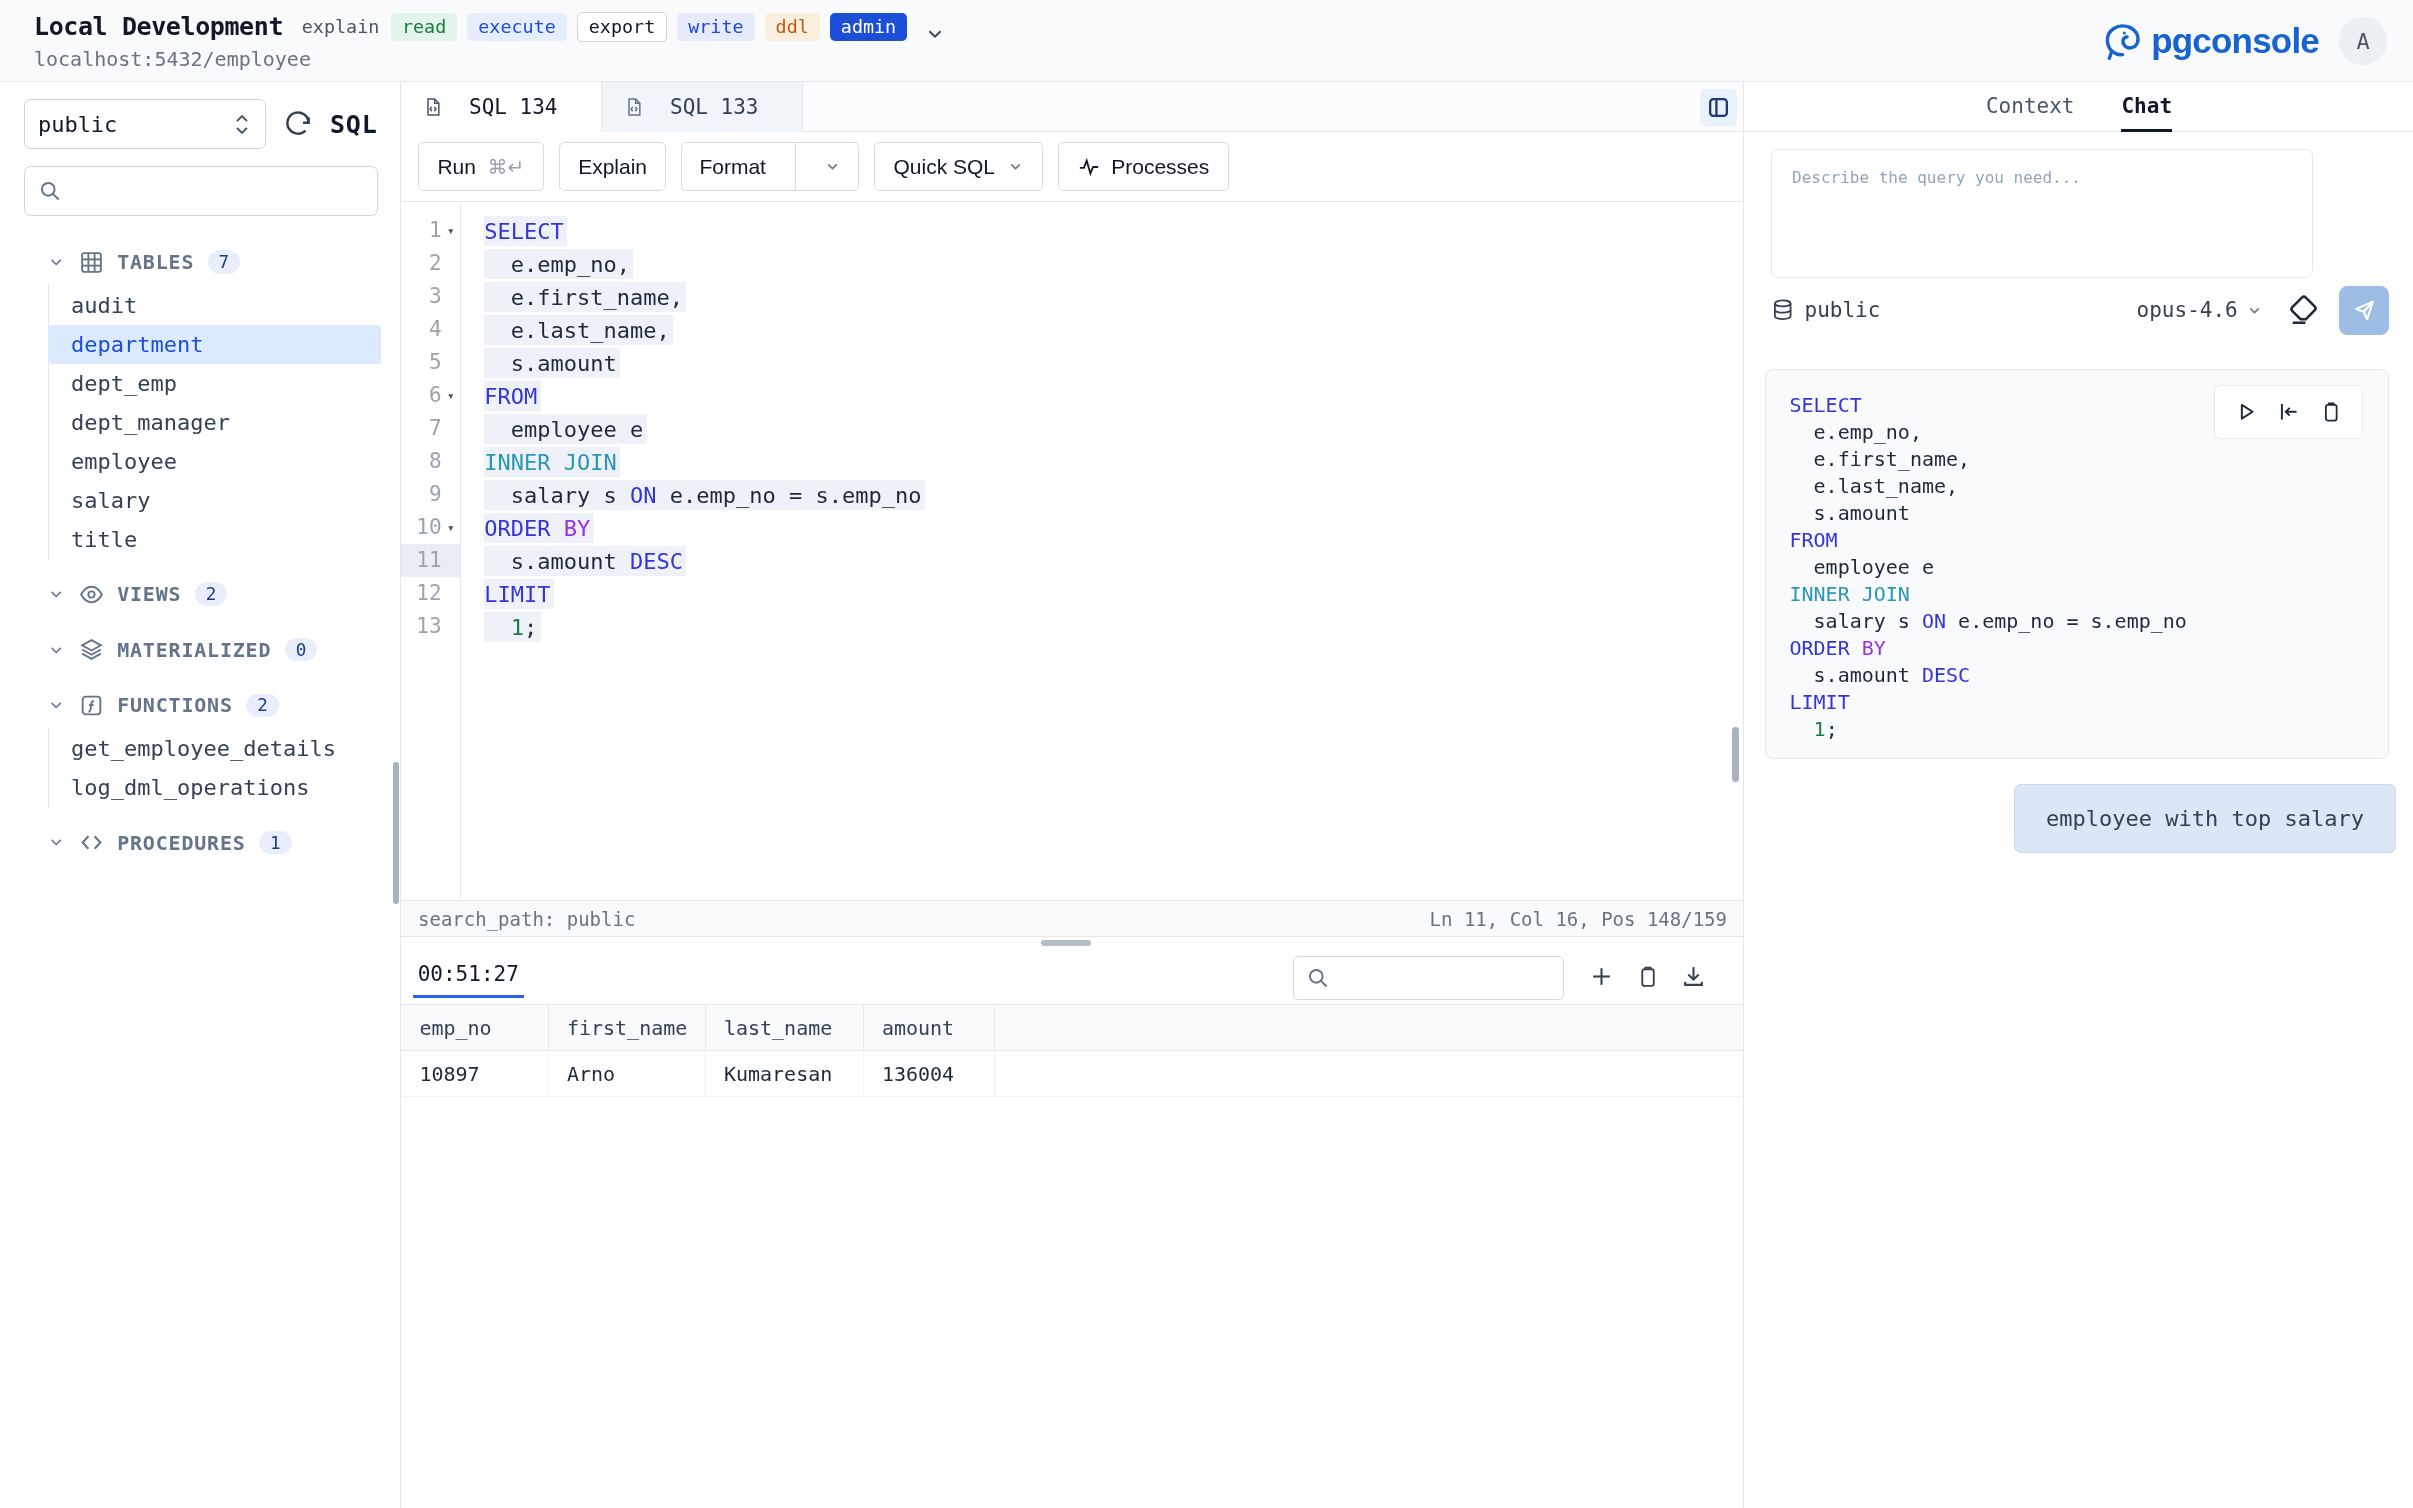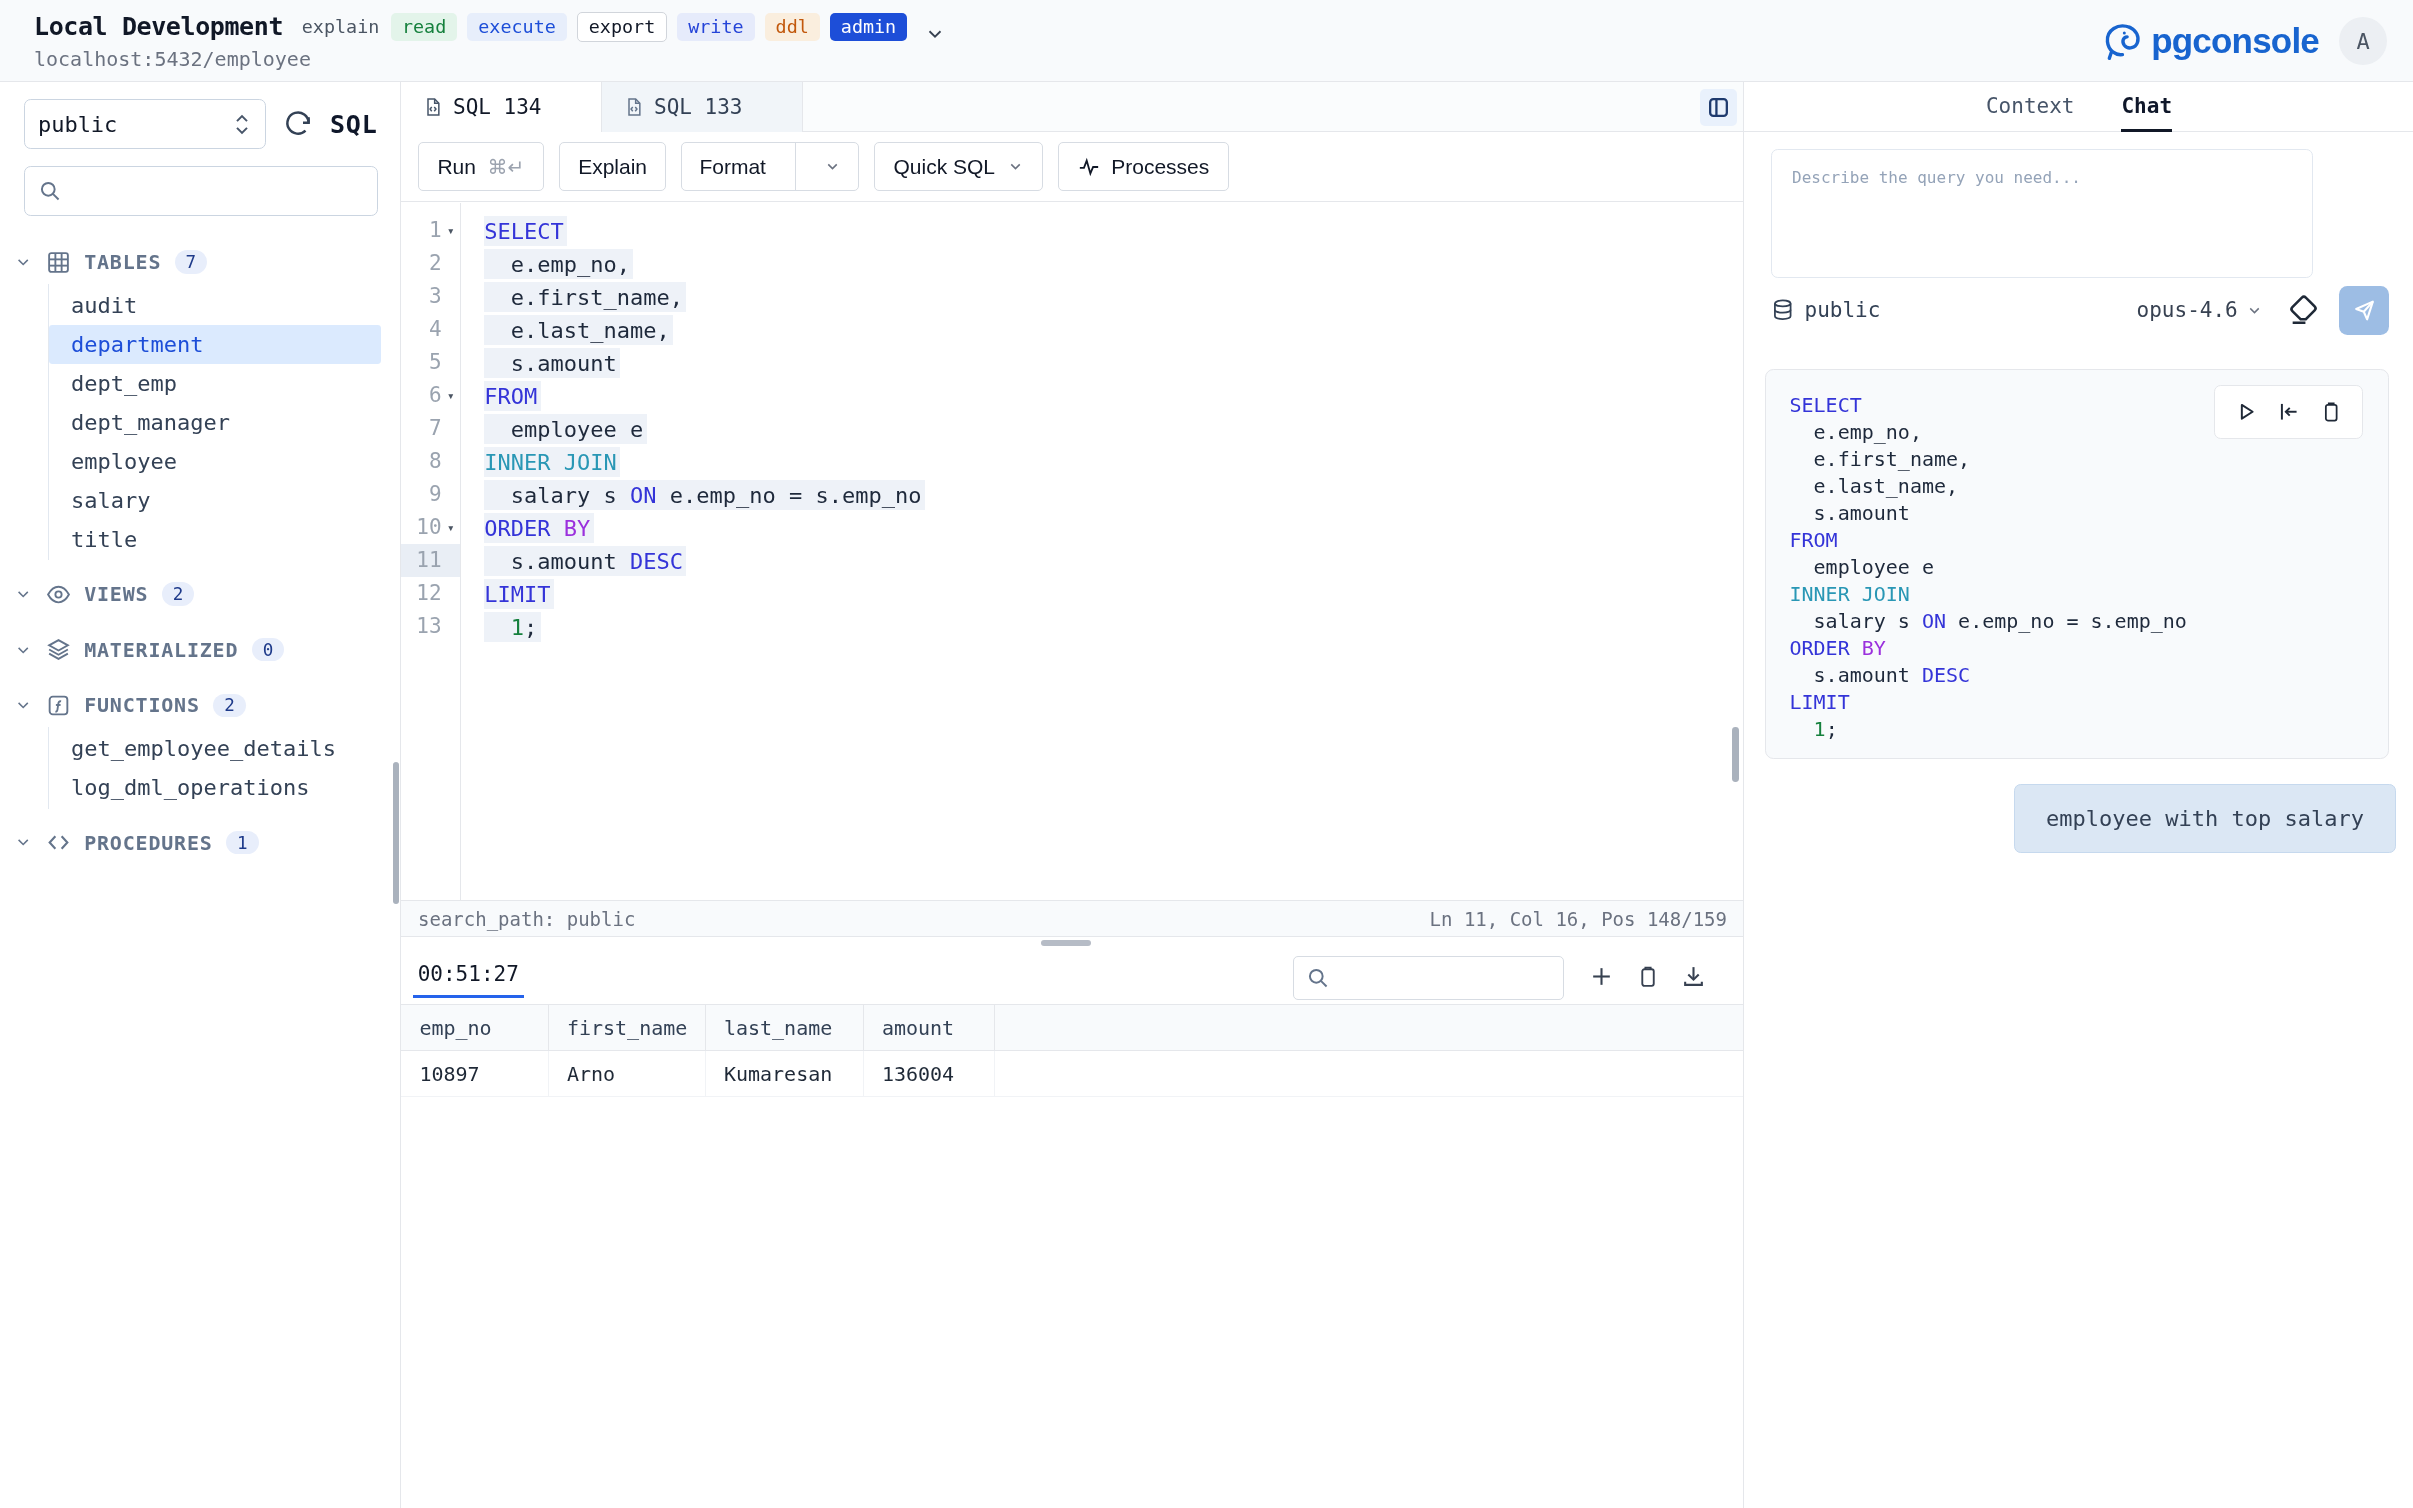--- a/index.html
+++ b/index.html
@@ -36,32 +36,32 @@
   .schema-select { width:245px; height:50px; border:0.8px solid #cbd5e1; border-radius:6.7px; background:#fff;
     display:flex; align-items:center; justify-content:space-between; padding:0 13.4px; font-size:22px; color:#111827; }
   .updown { color:#475569; }
   .refresh-btn { color:#334155; }
   .sql-label { font-size:25px; font-weight:bold; color:#0f172a; letter-spacing:0.8px; }
   .sidebar-search { position:absolute; left:23.5px; top:84px; width:354px; height:50px;
     border:0.8px solid #cbd5e1; border-radius:6.7px; background:#fff; display:flex; align-items:center; padding:0 13.4px; gap:10px; }
   .sidebar-search input { border:none; outline:none; flex:1; font:inherit; font-size:20px; background:transparent; }
   .tree { position:absolute; left:0; top:158px; width:401px; }
   .tree-section { margin-bottom:11.7px; }
-  .tree-header { display:flex; align-items:center; height:44px; padding-left:14px; gap:13.4px; color:#64748b; }
+  .tree-header { display:flex; align-items:center; height:44px; padding-left:27px; gap:13.4px; color:#64748b;margin-left:20px; }
   .tree-header .sec-label { font-size:20px; font-weight:600; letter-spacing:0.8px; color:#64748b; }
   .count-pill { background:#e8eefb; color:#1e3a8a; border-radius:837px; font-size:17.6px; padding:1.7px 11px; }
   .tree-items { margin-left:48px; border-left:0.8px solid #e2e8f0; padding:1.7px 0; }
   .tree-item { height:39px; line-height:39px; font-size:22px; color:#334155; padding-left:22px; margin-right:20px; border-radius:3.4px; }
   .tree-item.selected { background:#dbeafe; color:#1d4ed8; }
   .sidebar-scrollbar { position:absolute; right:0.8px; top:680px; width:5.9px; height:142px; background:#aab2bd; border-radius:3.4px; }
 
   
   .main { position:absolute; left:401px; top:82px; width:1343px; height:1426px; background:#fff; }
   .tabbar { position:absolute; left:0; top:0; width:1343px; height:50px; background:#fafcfd; border-bottom:0.8px solid #e5e7eb; }
-  .tab { position:absolute; top:0; height:50px; display:flex; align-items:center; gap:10px; padding:0 22px; font-size:21px; }
+  .tab { position:absolute; top:0; height:50px; display:flex; align-items:center; gap:26px; padding:0 22px; font-size:21px; }
   .tab-active { left:0; width:201px; background:#ffffff; color:#111827; border-right:0.8px solid #e5e7eb; }
   .tab-inactive { left:201px; width:201px; background:#f1f5f9; color:#334155; border-right:0.8px solid #e5e7eb; }
   .split-btn { position:absolute; right:6.7px; top:6.7px; width:37px; height:37px; border-radius:5px;
     background:#e9f1fc; color:#1e3a5f; display:flex; align-items:center; justify-content:center; }
 
   .toolbar { position:absolute; left:0; top:50px; width:1343px; height:70px; background:#fff;
     border-bottom:0.8px solid #e5e7eb; display:flex; align-items:center; gap:15px; padding-left:17px; }
   .tb-btn { height:49px; border:0.8px solid #d7dce3; border-radius:5px; background:#fff; display:flex;
     align-items:center; gap:11.7px; padding:0 18.4px; font-size:21px; color:#111827; }
   .kbd-hint { color:#9ca3af; font-size:20px; }

